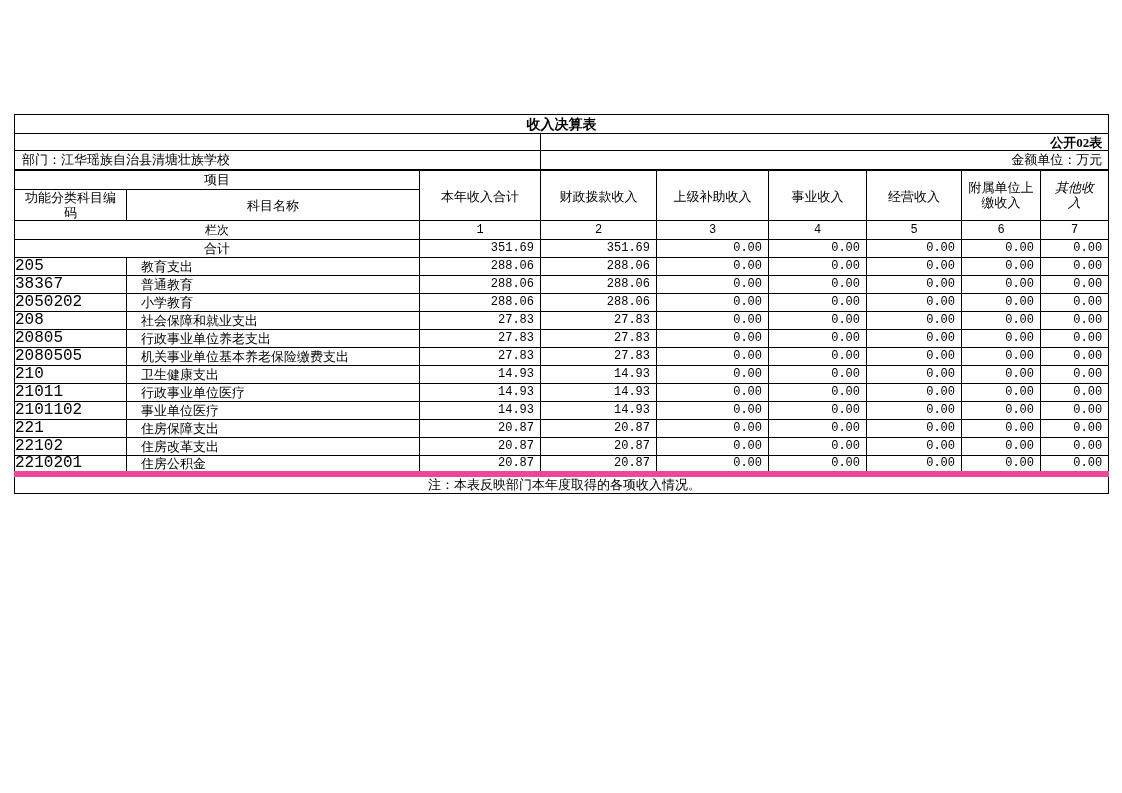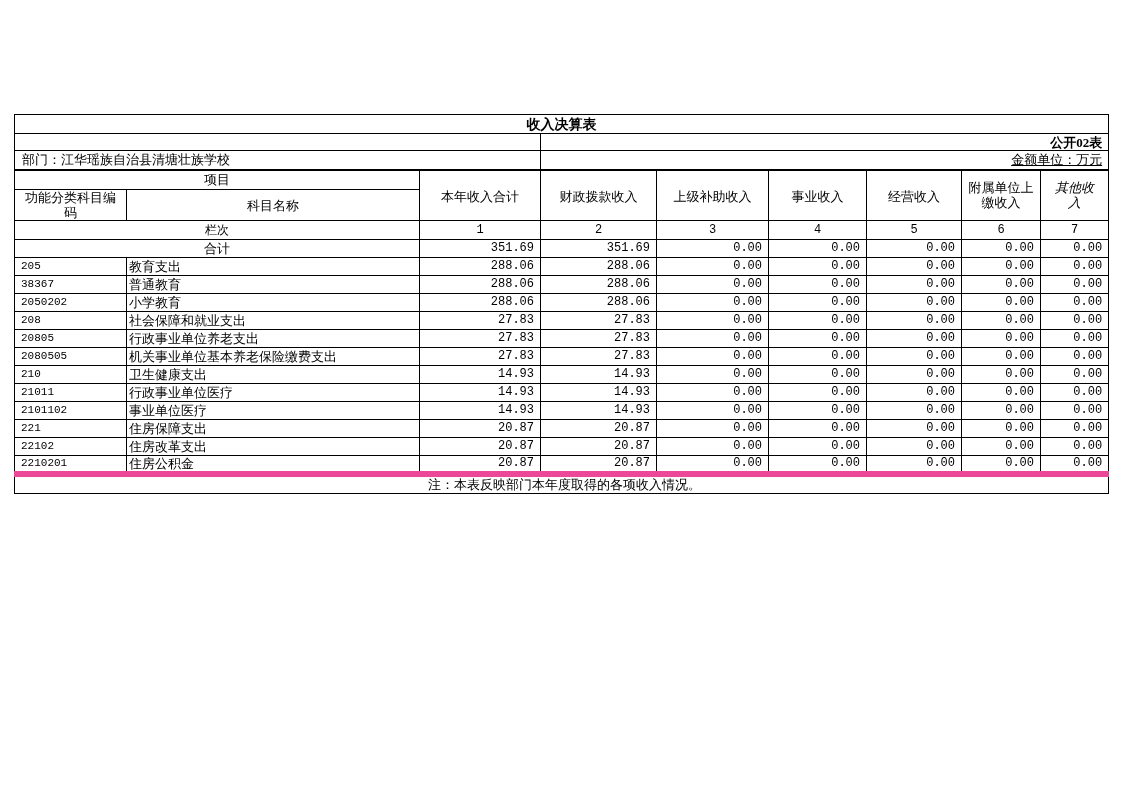--- a/index.html
+++ b/index.html
@@ -39,21 +39,21 @@
   }
   tr.r-pub { height: 17px; border-radius: 8px; }
   tr.r-pub td.c-right {
     text-align: right;
     font-weight: bold;
     padding-right: 6px;
   }
   tr.r-dept { height: 19px; }
   tr.r-dept td { border-bottom: 2px solid #000000; }
   tr.r-dept td.c-left { text-align: left; padding-left: 7px; }
-  tr.r-dept td.c-right { text-align: right; padding-right: 6px; text-decoration: underline; }
+  tr.r-dept td.c-right { text-align: right; padding-right: 6px; }
   tr.r-h1 { height: 20px; }
   tr.r-h2 { height: 31px; }
   .c-center { text-align: center; }
   .hw { display: inline-block; vertical-align: middle; }
   .hw-code { width: 95px; }
   .hw-sub  { width: 71px; }
   .hw-other{ width: 44px; font-style: italic; }
   tr.r-lane { height: 19px; }
   tr.r-lane td {
     text-align: center;
@@ -64,25 +64,24 @@
   tr.r-total { height: 18px; }
   tr.r-data { height: 18px; }
   td.c-num {
     text-align: right;
     padding-right: 6px;
     font-family: "Liberation Mono", monospace;
     font-size: 12px;
   }
   td.c-code {
     text-align: left;
-    padding-left: 6px;
     font-family: "Liberation Mono", monospace;
-    font-size: 11px;
-  }
-  td.c-name { text-align: left; padding-left: 2px; }
+    font-size: 16px;
+  }
+  td.c-name { text-align: left; padding-left: 14px; }
   tr.r-note { height: 19px; }
   tr.r-note td {
     border-top: 6px solid #ec4899;
     text-align: center;
     padding-left: 6px;
   }
 </style>
 </head>
 <body>
 

